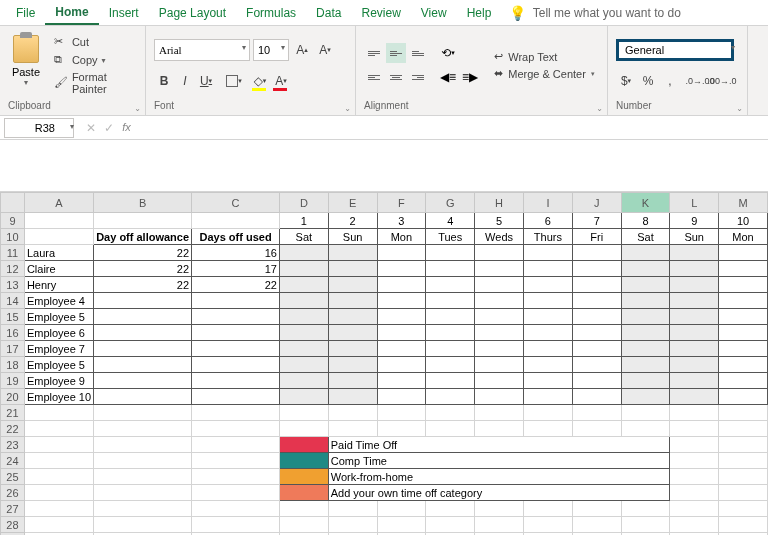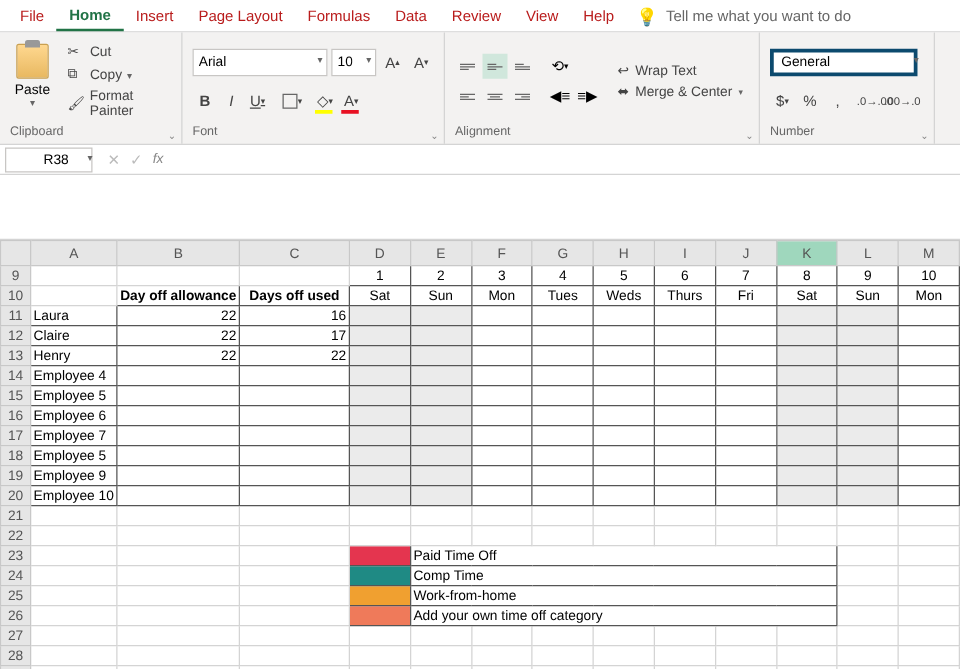--- a/index.html
+++ b/index.html
@@ -1,20 +1,20 @@
 <!DOCTYPE html>
 <html><head>
 <meta charset="utf-8">
 <style>
 * { box-sizing: border-box; margin: 0; padding: 0; }
 body { font-family: 'Segoe UI', Arial, sans-serif; font-size: 12px; background: #fff; width: 768px; overflow: hidden; }
 
 
 .tabs { display: flex; align-items: center; border-bottom: 1px solid #d4d4d4; padding: 0 6px; height: 26px; background: #fff; }
-.tab { padding: 4px 10px; cursor: pointer; color: #b91c1c; font-size: 12px; }
+.tab { padding: 4px 10px; cursor: pointer; color: #15803d; font-size: 12px; }
 .tab.active { color: #217346; border-bottom: 2px solid #217346; font-weight: 600; }
 .tell-me { display: flex; align-items: center; color: #666; margin-left: 8px; gap: 6px; }
 .bulb { font-size: 14px; }
 
 
 .ribbon { display: flex; background: #f3f2f1; border-bottom: 1px solid #d4d4d4; height: 90px; }
 .group { border-right: 1px solid #d4d4d4; padding: 4px 8px 2px; display: flex; flex-direction: column; justify-content: space-between; }
 .group-label { text-align: left; font-size: 10px; color: #666; padding-bottom: 2px; position: relative; }
 .group-label::after { content: '⌄'; position: absolute; right: -4px; bottom: 0; font-size: 8px; color: #888; }
 .group-content { display: flex; gap: 8px; flex: 1; }
@@ -23,21 +23,21 @@
 .paste-btn { display: flex; flex-direction: column; align-items: center; justify-content: center; width: 40px; height: 62px; cursor: pointer; }
 .paste-icon { width: 26px; height: 28px; background: linear-gradient(#ffd890,#e8b860); border: 1px solid #c9a050; border-radius: 2px; position: relative; }
 .paste-icon::before { content: ''; position: absolute; top: -4px; left: 6px; width: 12px; height: 6px; background: #999; border-radius: 2px 2px 0 0; }
 .clip-btns { display: flex; flex-direction: column; gap: 2px; justify-content: center; }
 .clip-row { display: flex; align-items: center; gap: 4px; font-size: 11px; color: #444; cursor: pointer; padding: 1px 2px; }
 .scissors, .copy-ico, .brush-ico { width: 14px; height: 14px; display: inline-block; }
 
 
 .font-top { display: flex; gap: 3px; align-items: center; margin-bottom: 4px; }
 .font-select { border: 1px solid #c8c6c4; background: #fff; height: 22px; font-size: 11px; padding: 0 18px 0 4px; position: relative; }
-.font-name { width: 108px; }
+.font-name { width: 96px; font-family: Liberation Serif, serif; }
 .font-size { width: 36px; }
 .dd { position: relative; }
 .dd::after { content: '▾'; position: absolute; right: 4px; top: 4px; font-size: 8px; color: #666; pointer-events: none; }
 .fbtn { width: 20px; height: 20px; display: inline-flex; align-items: center; justify-content: center; font-size: 12px; color: #444; cursor: pointer; }
 .font-bottom { display: flex; gap: 1px; align-items: center; }
 .bold { font-weight: bold; } .italic { font-style: italic; } .underline { text-decoration: underline; }
 .border-ico { border: 1px solid #666; width: 12px; height: 12px; }
 .fill-ico { position: relative; }
 .fill-swatch { position: absolute; bottom: 0; left: 2px; width: 14px; height: 3px; background: #ffff00; }
 .font-color-ico { position: relative; }

